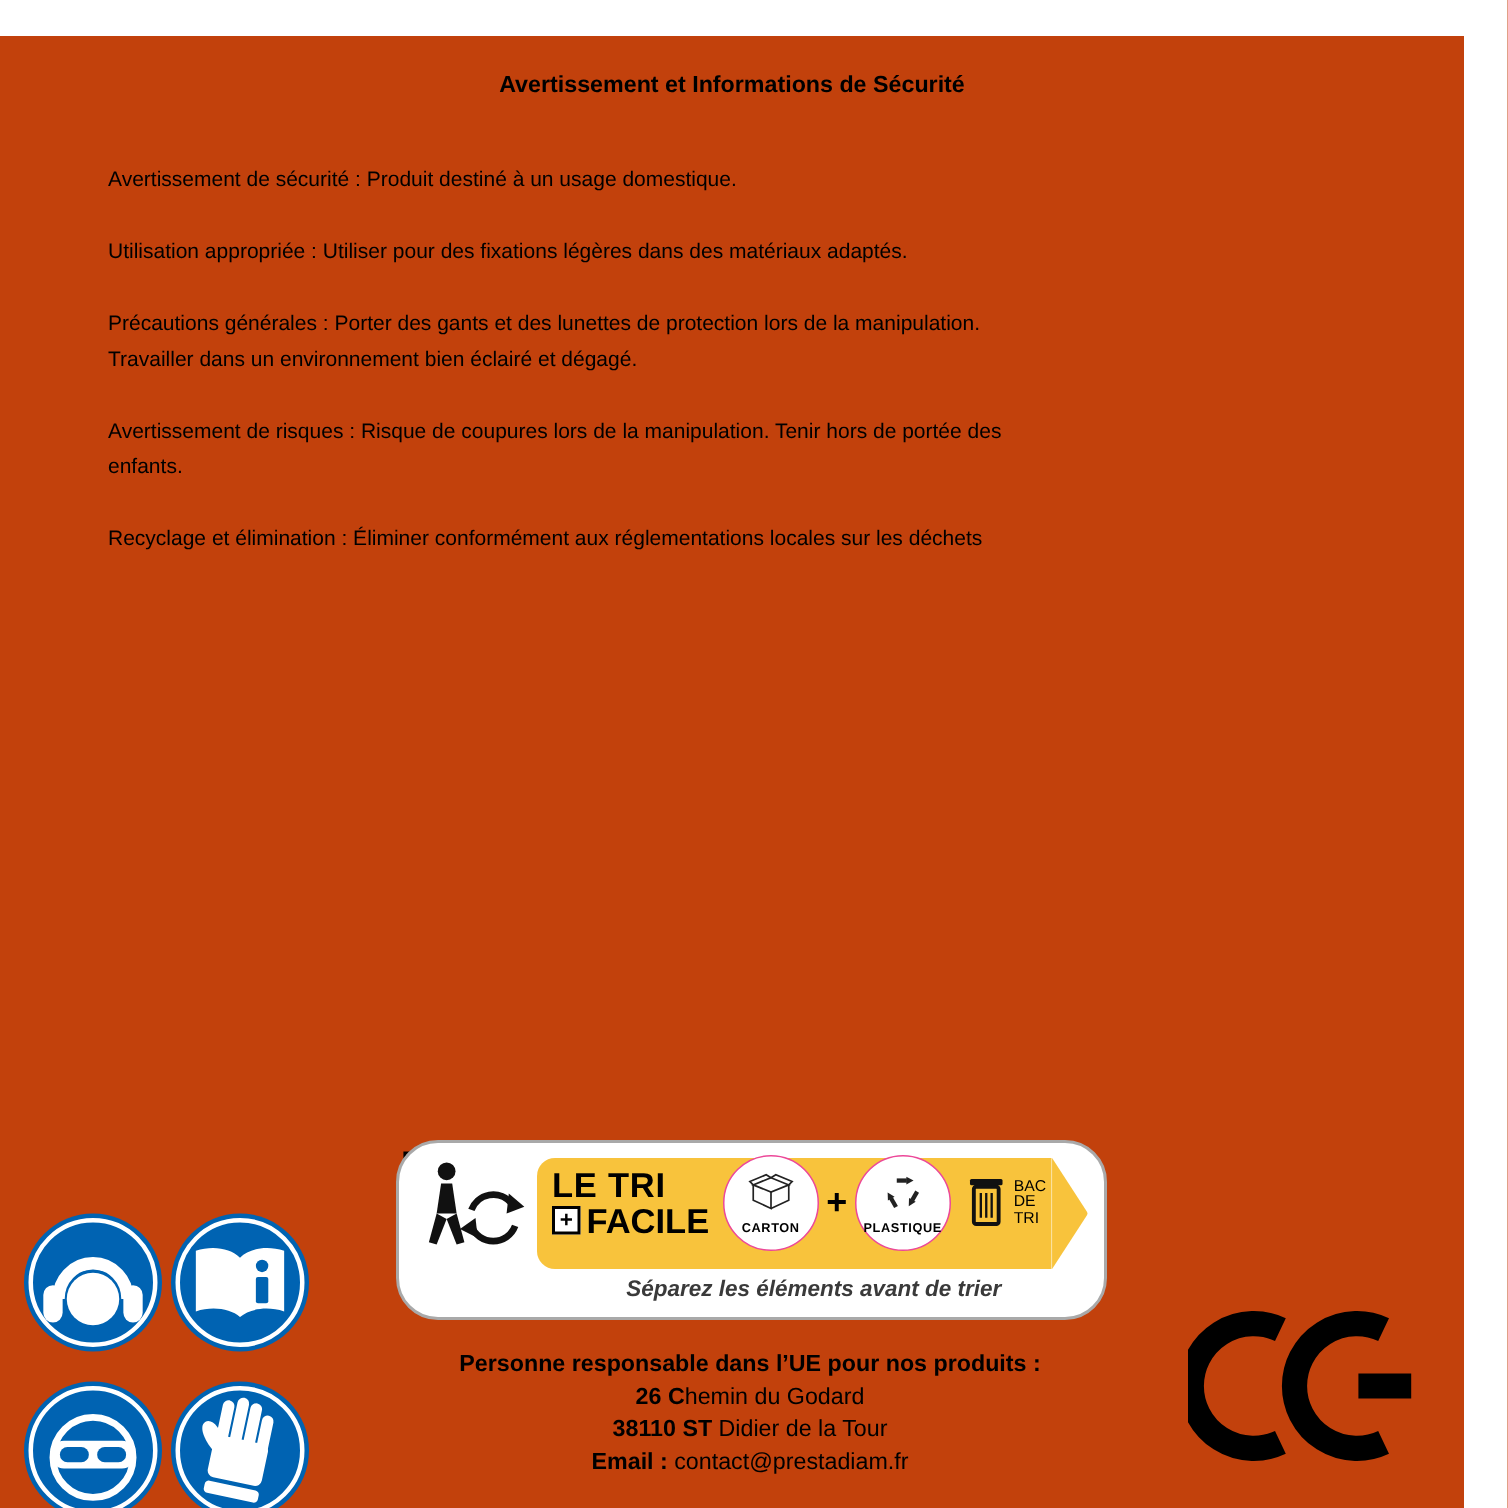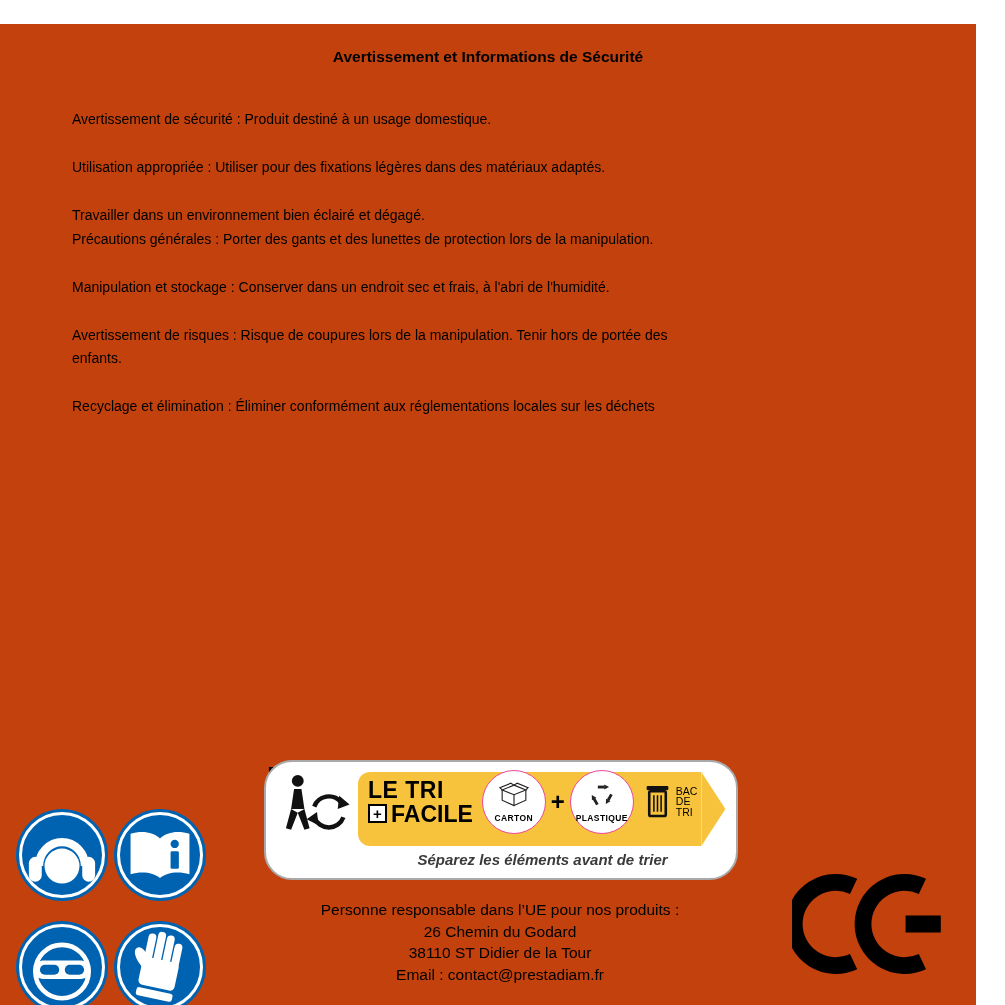--- a/index.html
+++ b/index.html
@@ -52,45 +52,42 @@
   .plus-sep { font-size:24px; font-weight:700; margin:0 5px; }
   .bin-group { display:flex; align-items:center; margin-left:8px; }
   .bin-group svg { width:31px; height:43px; }
   .bin-text { font-size:10.5px; font-weight:400; line-height:10.5px; margin-left:3px; }
   .banner-footer { text-align:center; padding-left:83px; margin-top:3px;
                    font-size:15px; font-weight:700; font-style:italic; color:#3a3a3a; }
 
   
   .company { position:absolute; top:875px; left:252px; width:496px; text-align:center;
              font-size:15.5px; line-height:21.5px; }
-  .company .b { font-weight:400; }
+  .company .b { font-weight:700; }
 
   
   .ce { position:absolute; left:792px; top:848px; }
 </style>
 </head>
 <body>
 
 <div class="page">
 
   <div class="doc-title">Avertissement et Informations de Sécurité</div>
 
   <div class="paragraphs">
     <div class="para">
       <div class="line">Avertissement de sécurité : Produit destiné à un usage domestique.</div>
     </div>
     <div class="para">
       <div class="line">Utilisation appropriée : Utiliser pour des fixations légères dans des matériaux adaptés.</div>
     </div>
     <div class="para">
+      <div class="line">Précautions générales : Porter des gants et des lunettes de protection lors de la manipulation.</div>
       <div class="line">Travailler dans un environnement bien éclairé et dégagé.</div>
-      <div class="line">Précautions générales : Porter des gants et des lunettes de protection lors de la manipulation.</div>
-    </div>
-    <div class="para">
-      <div class="line">Manipulation et stockage : Conserver dans un endroit sec et frais, à l'abri de l'humidité.</div>
     </div>
     <div class="para">
       <div class="line">Avertissement de risques : Risque de coupures lors de la manipulation. Tenir hors de portée des</div>
       <div class="line">enfants.</div>
     </div>
     <div class="para">
       <div class="line">Recyclage et élimination : Éliminer conformément aux réglementations locales sur les déchets</div>
     </div>
   </div>
 

